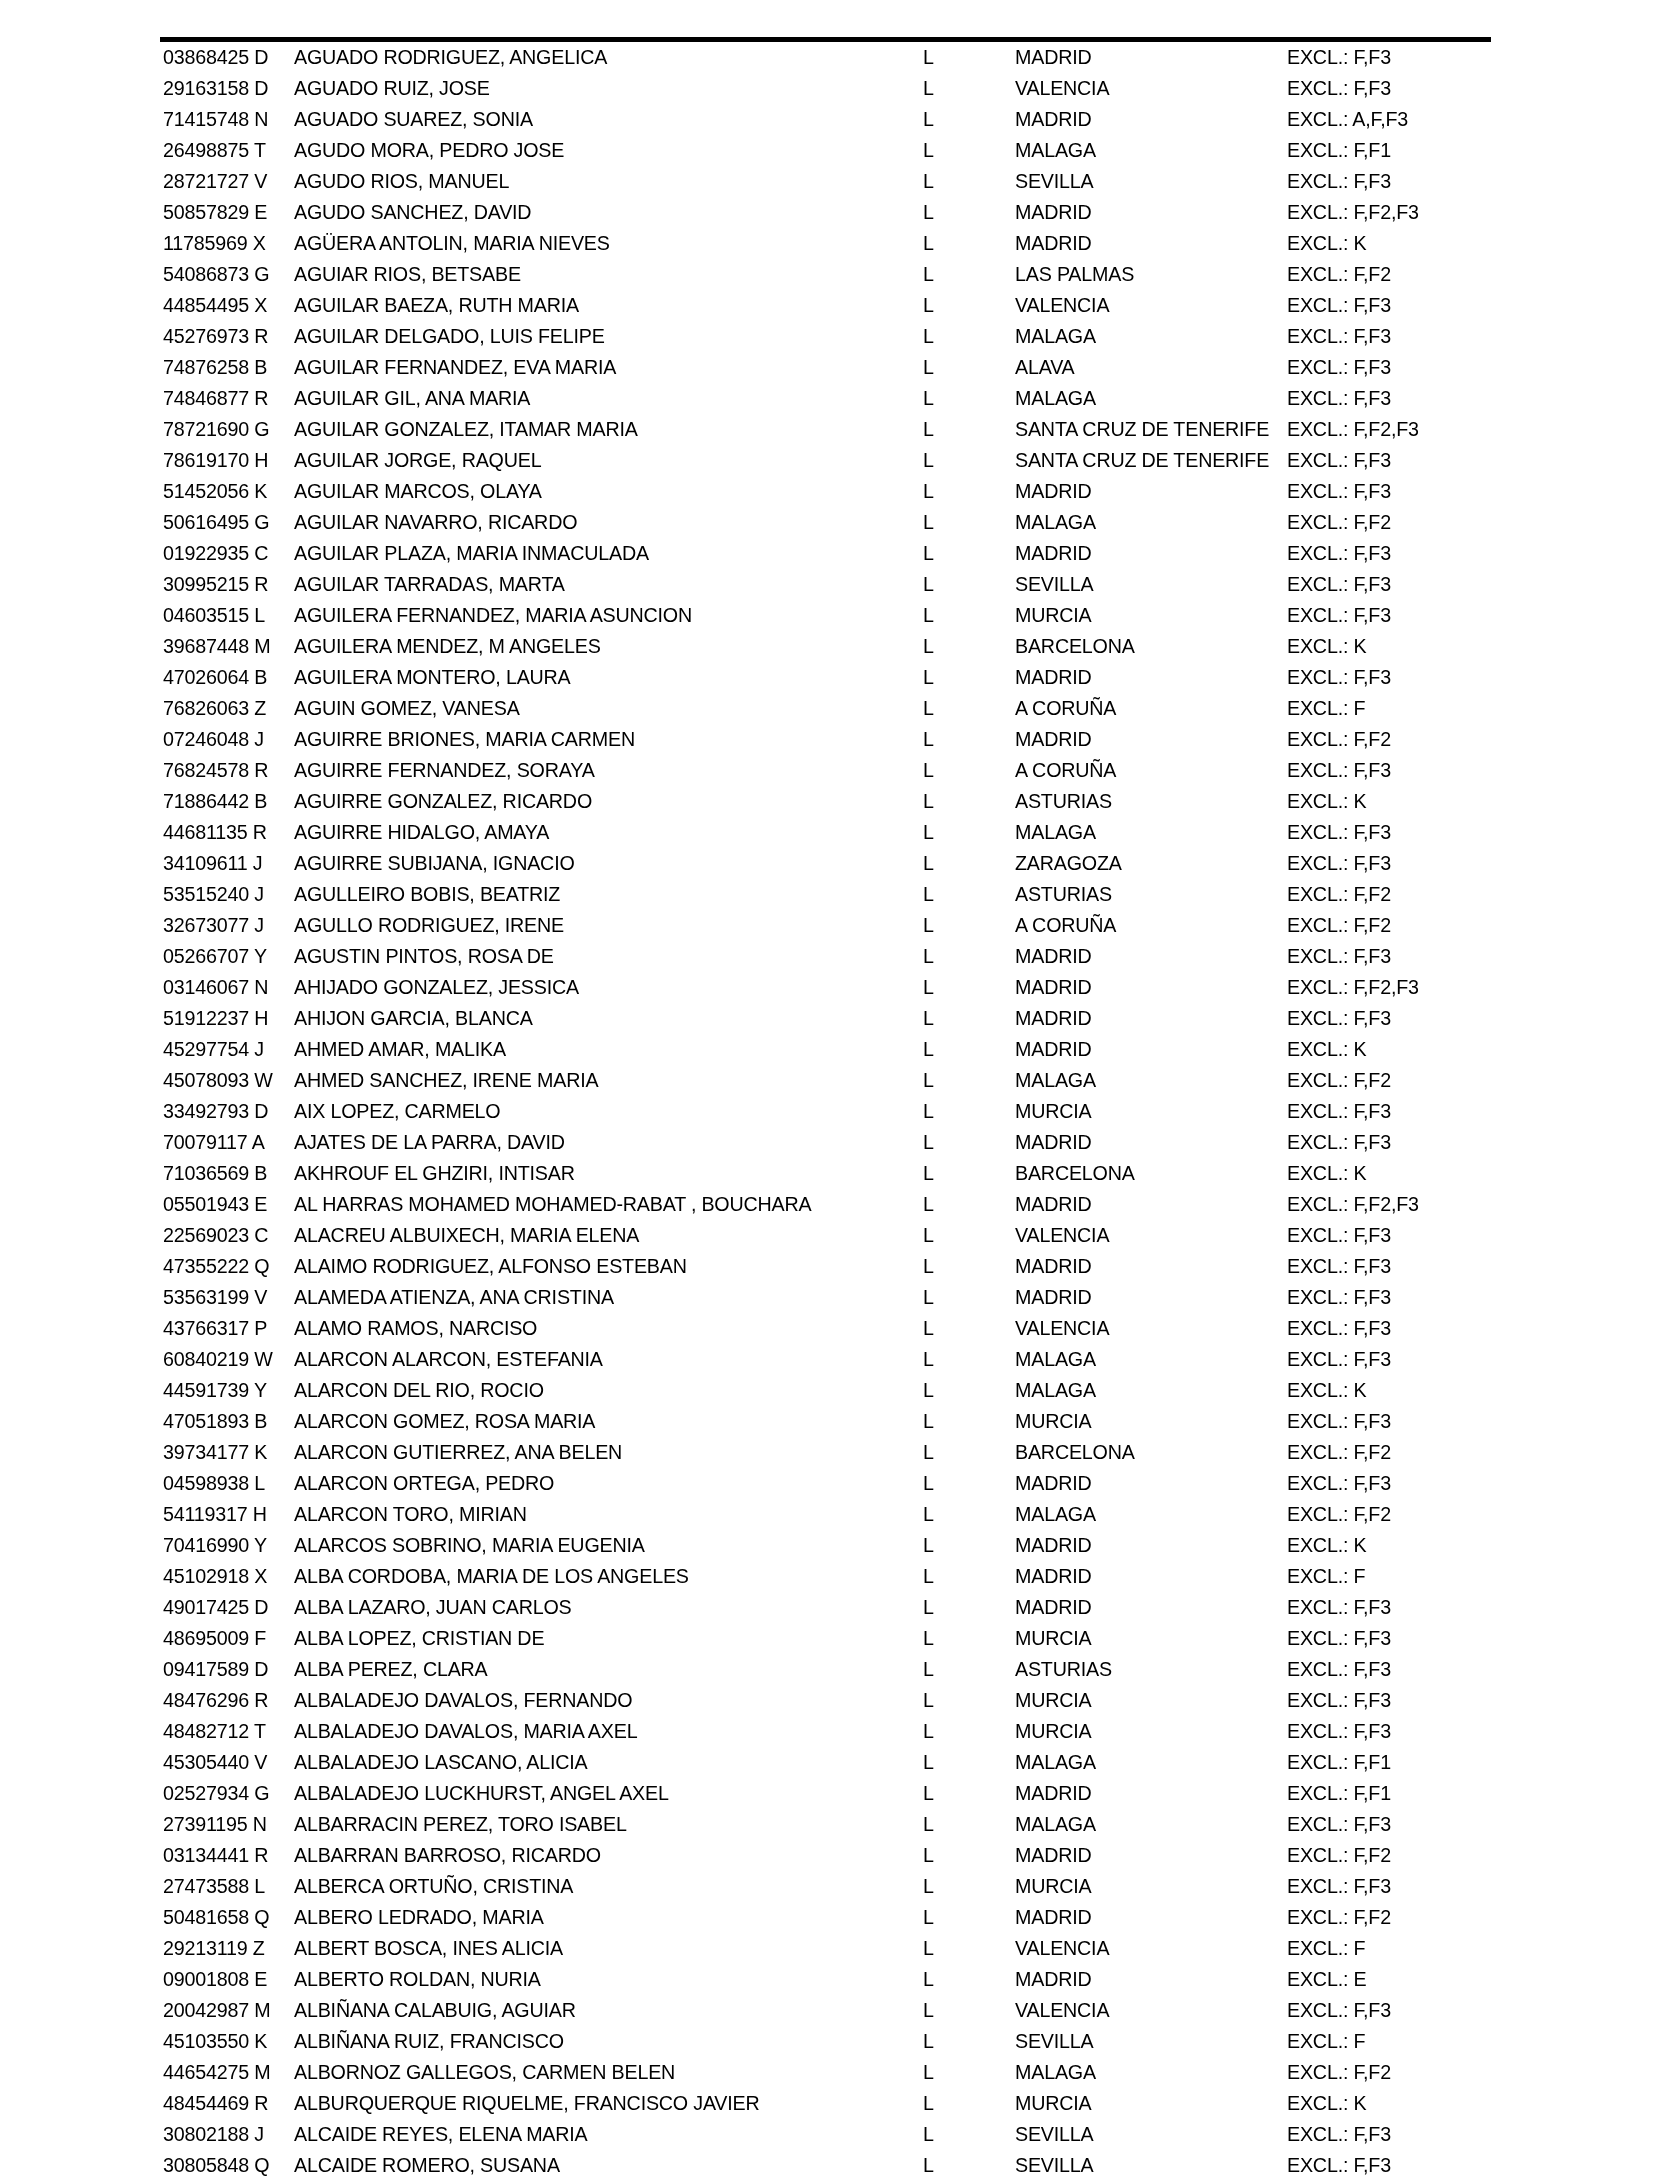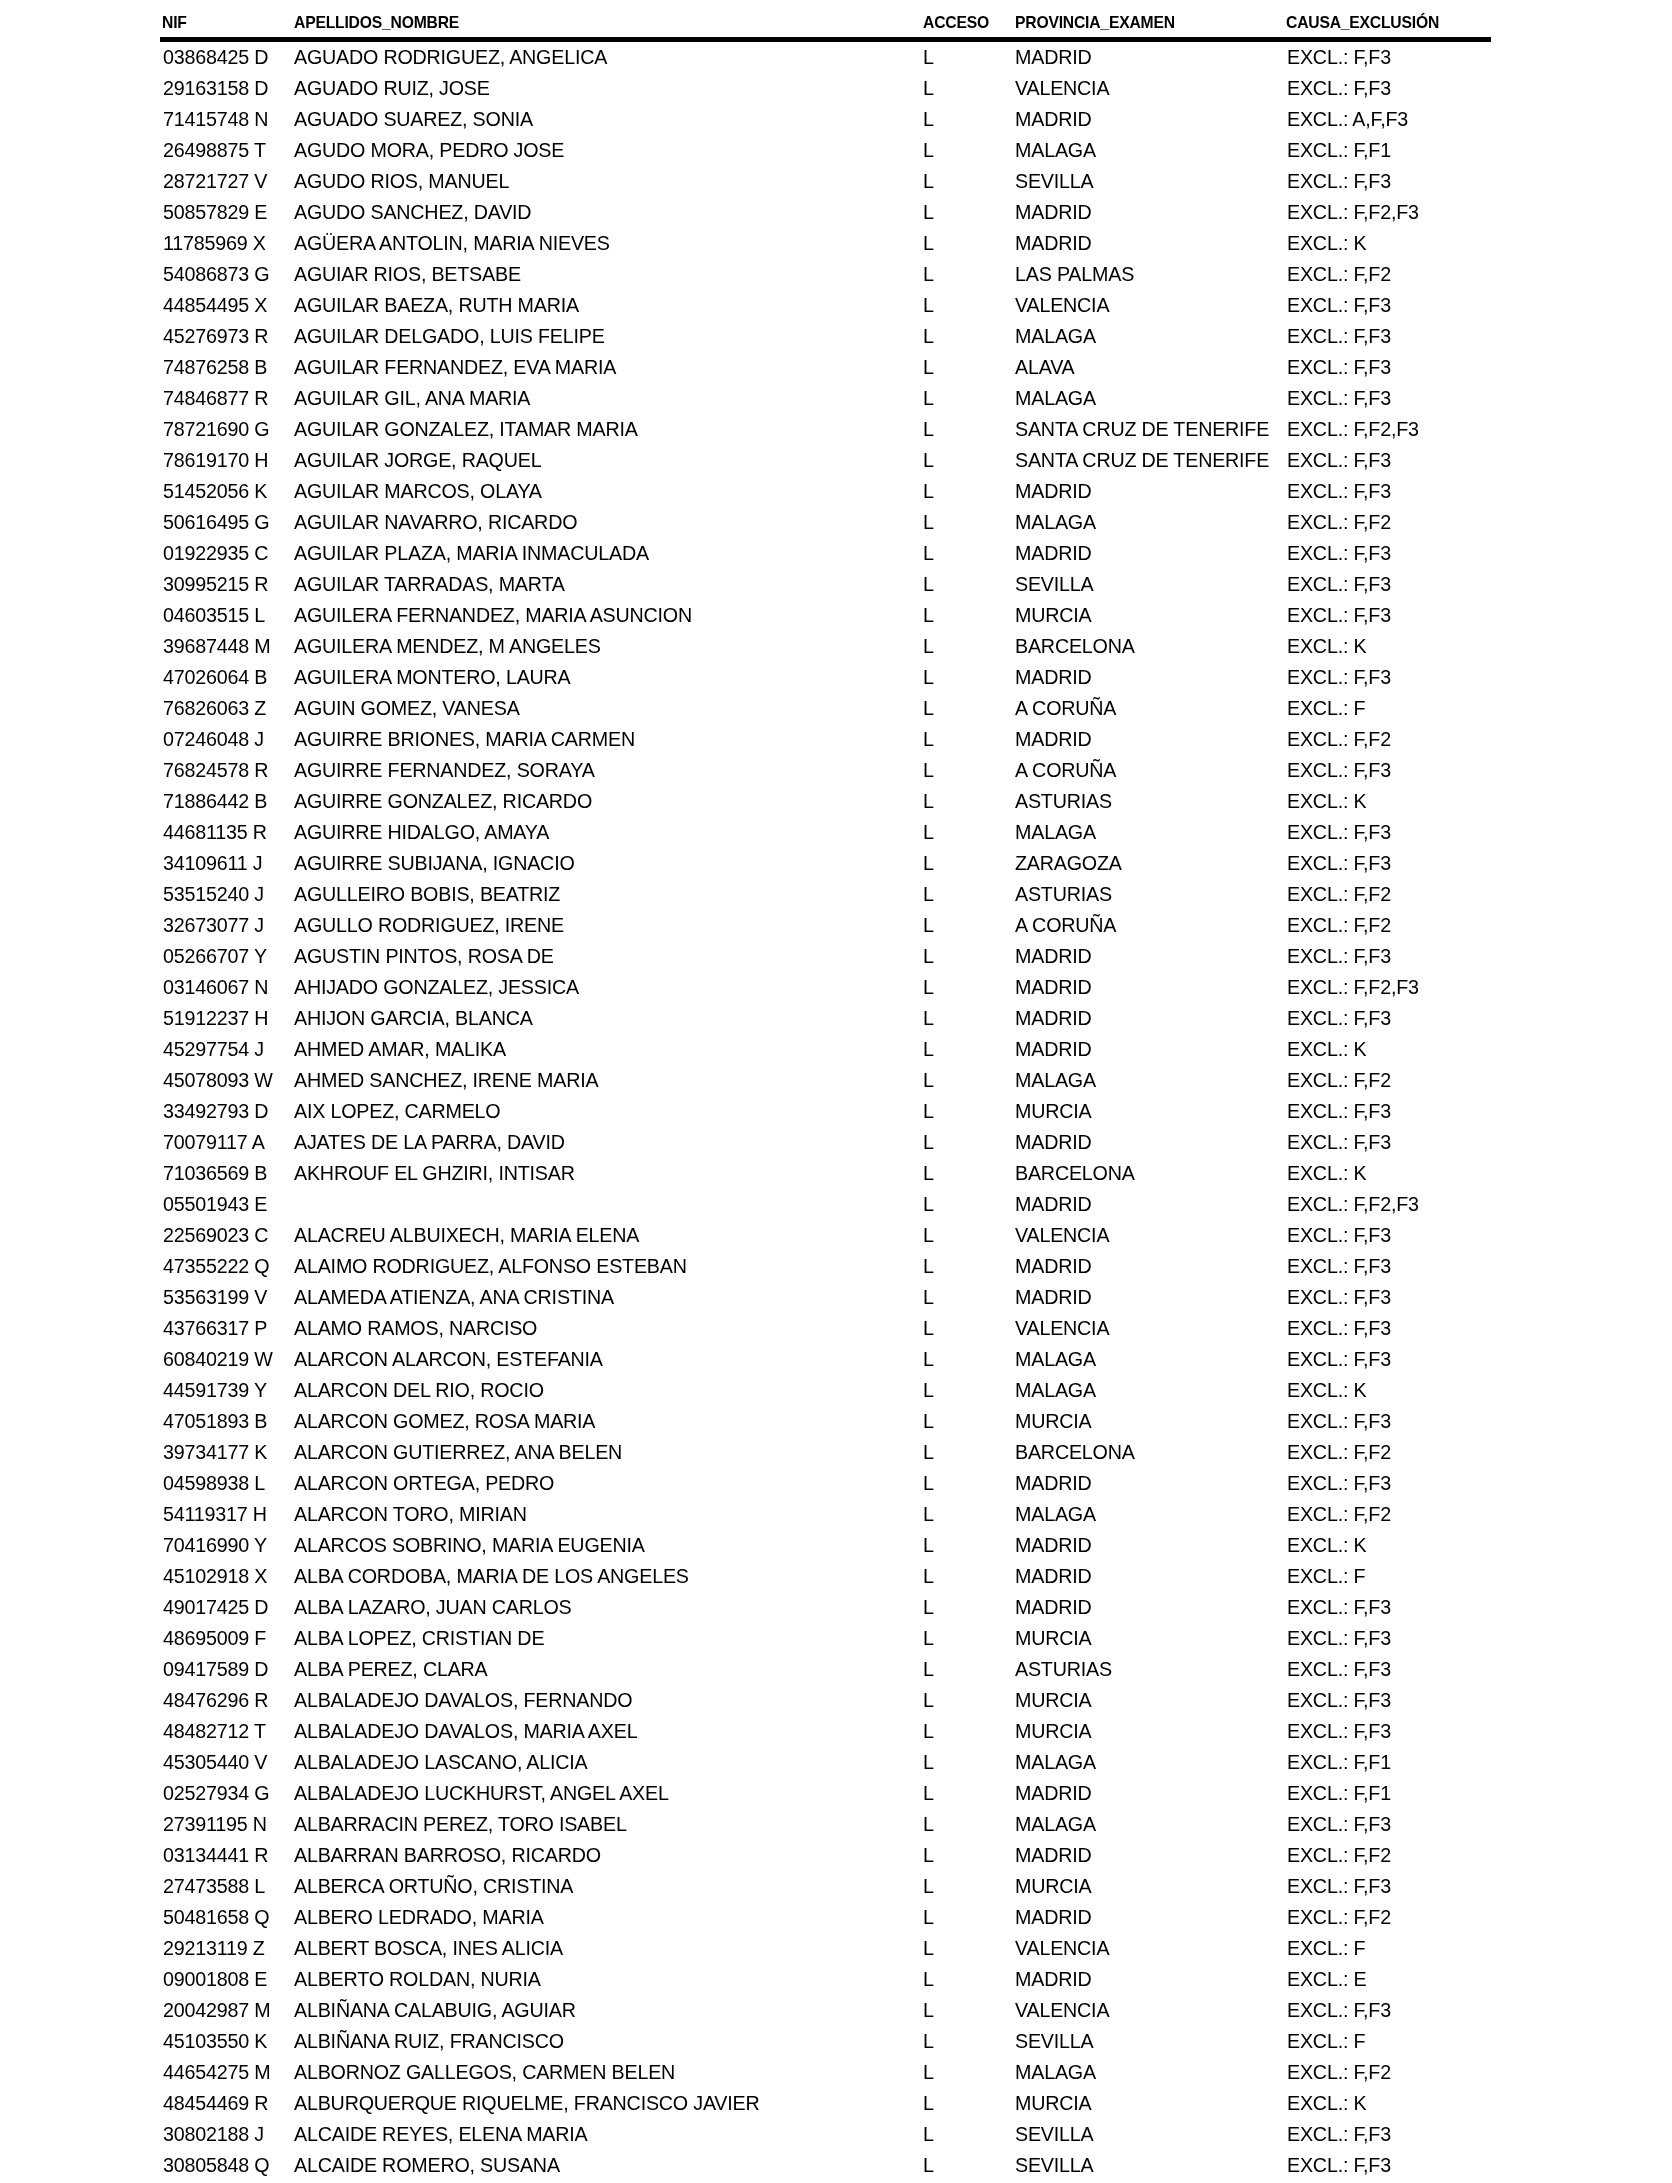--- a/index.html
+++ b/index.html
@@ -60,27 +60,20 @@
   .h-nombre    { position: absolute; left: 294px;  }
   .h-acceso    { position: absolute; left: 923px; }
   .h-provincia { position: absolute; left: 1015px; }
   .h-causa     { position: absolute; left: 1286px; }
 </style>
 </head>
 <body>
 
 <div class="page">
 
-  <div class="header-row">
-    <span class="h-nif">NIF</span>
-    <span class="h-nombre">APELLIDOS_NOMBRE</span>
-    <span class="h-acceso">ACCESO</span>
-    <span class="h-provincia">PROVINCIA_EXAMEN</span>
-    <span class="h-causa">CAUSA_EXCLUSIÓN</span>
-  </div>
 
   <div class="header-rule"></div>
 
   <div class="rows" id="rows">
       <div class="row">
         <span class="cell c-nif">03868425 D</span>
         <span class="cell c-nombre">AGUADO RODRIGUEZ, ANGELICA</span>
         <span class="cell c-acceso">L</span>
         <span class="cell c-provincia">MADRID</span>
         <span class="cell c-causa">EXCL.: F,F3</span>
@@ -332,20 +325,21 @@
       </div>
       <div class="row">
         <span class="cell c-nif">71036569 B</span>
         <span class="cell c-nombre">AKHROUF EL GHZIRI, INTISAR</span>
         <span class="cell c-acceso">L</span>
         <span class="cell c-provincia">BARCELONA</span>
         <span class="cell c-causa">EXCL.: K</span>
       </div>
       <div class="row">
         <span class="cell c-nif">05501943 E</span>
+        <span class="cell c-nombre">AL HARRAS MOHAMED MOHAMED-RABAT , BOUCHARA</span>
         <span class="cell c-acceso">L</span>
         <span class="cell c-provincia">MADRID</span>
         <span class="cell c-causa">EXCL.: F,F2,F3</span>
       </div>
       <div class="row">
         <span class="cell c-nif">22569023 C</span>
         <span class="cell c-nombre">ALACREU ALBUIXECH, MARIA ELENA</span>
         <span class="cell c-acceso">L</span>
         <span class="cell c-provincia">VALENCIA</span>
         <span class="cell c-causa">EXCL.: F,F3</span>

